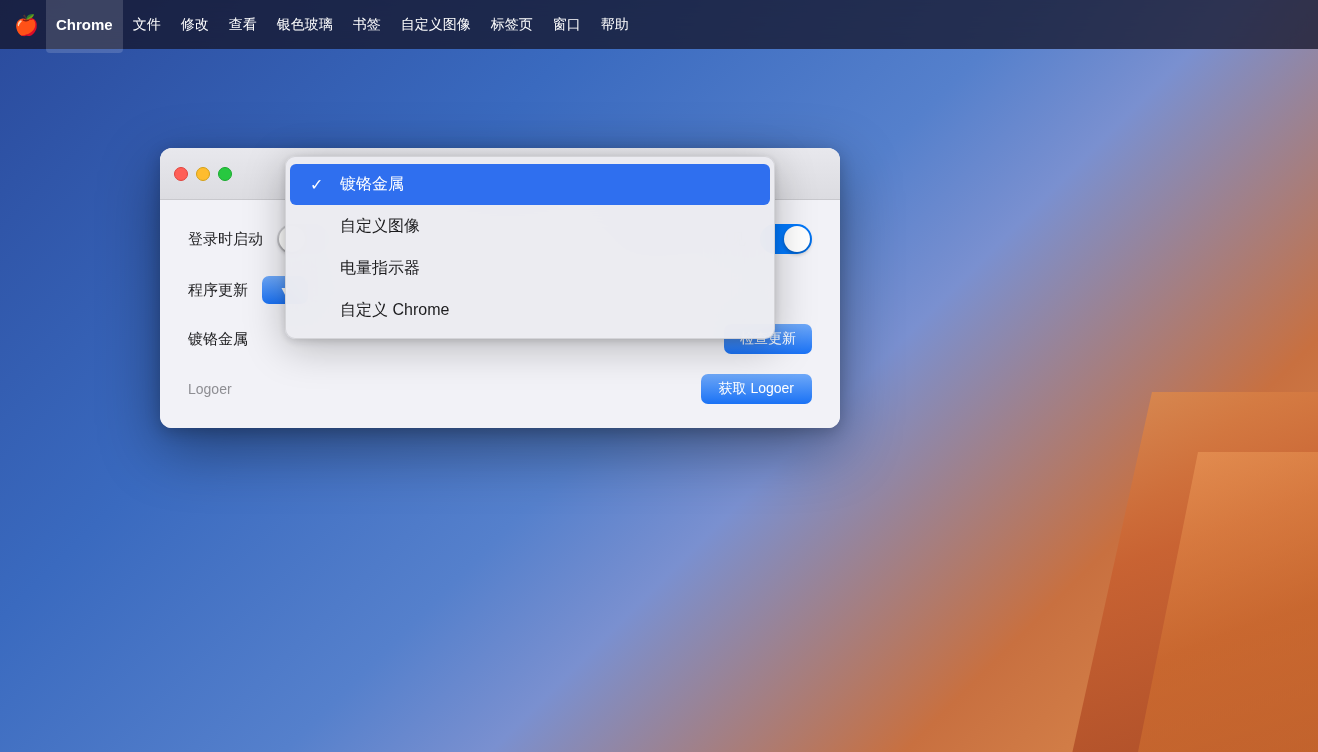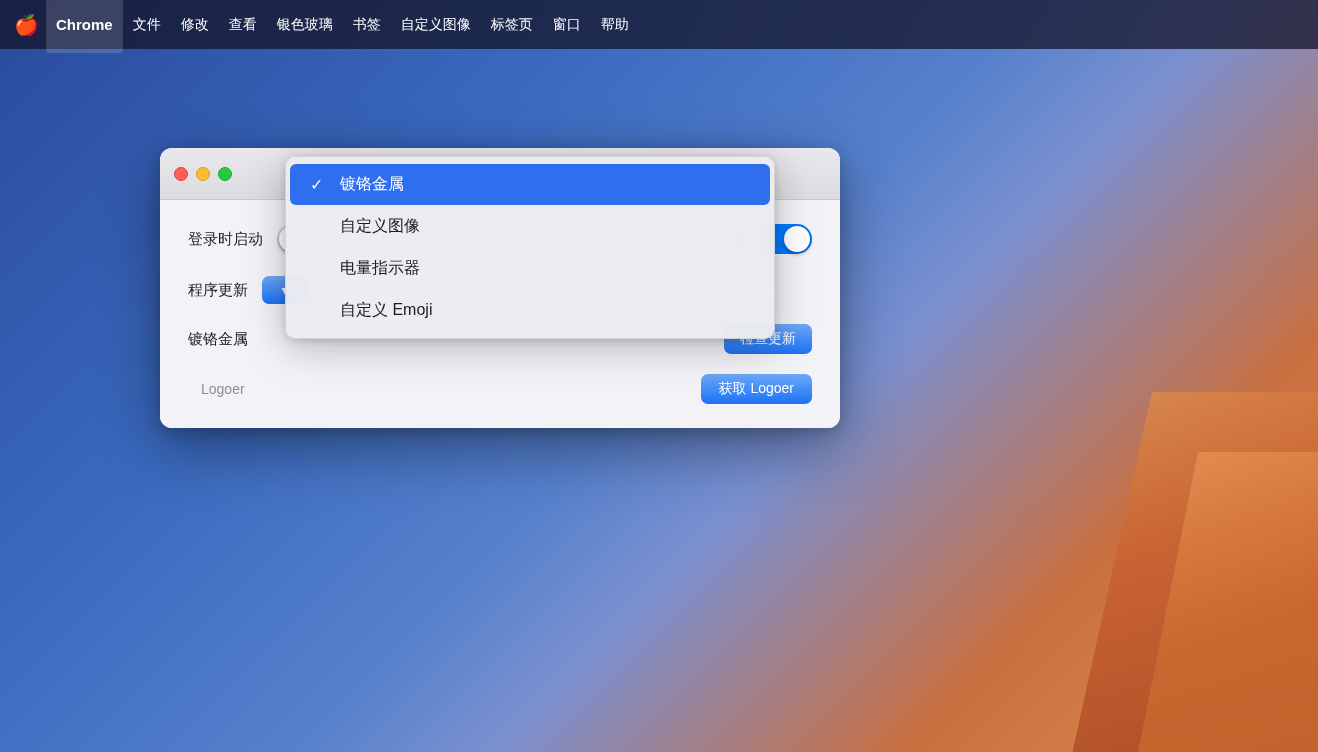--- a/index.html
+++ b/index.html
@@ -248,21 +248,20 @@
 
     
     .settings-row4 {
       display: flex;
       align-items: center;
     }
 
     .version-text {
       font-size: 14px;
       color: #8e8e93;
-      margin-left: 13px;
     }
 
     .download-button {
       margin-left: auto;
       padding: 6px 18px;
       background: linear-gradient(180deg, #6ea8f8 0%, #1a72f5 100%);
       border-radius: 7px;
       color: white;
       font-size: 14px;
       cursor: pointer;
@@ -385,15 +384,15 @@
   <div class="dropdown-item unselected">
     <span class="check">✓</span>
     <span>自定义图像</span>
   </div>
   <div class="dropdown-item unselected">
     <span class="check">✓</span>
     <span>电量指示器</span>
   </div>
   <div class="dropdown-item unselected">
     <span class="check">✓</span>
-    <span>自定义 Emoji</span>
+    <span>自定义 Chrome</span>
   </div>
 </div>
 
 </body></html>

